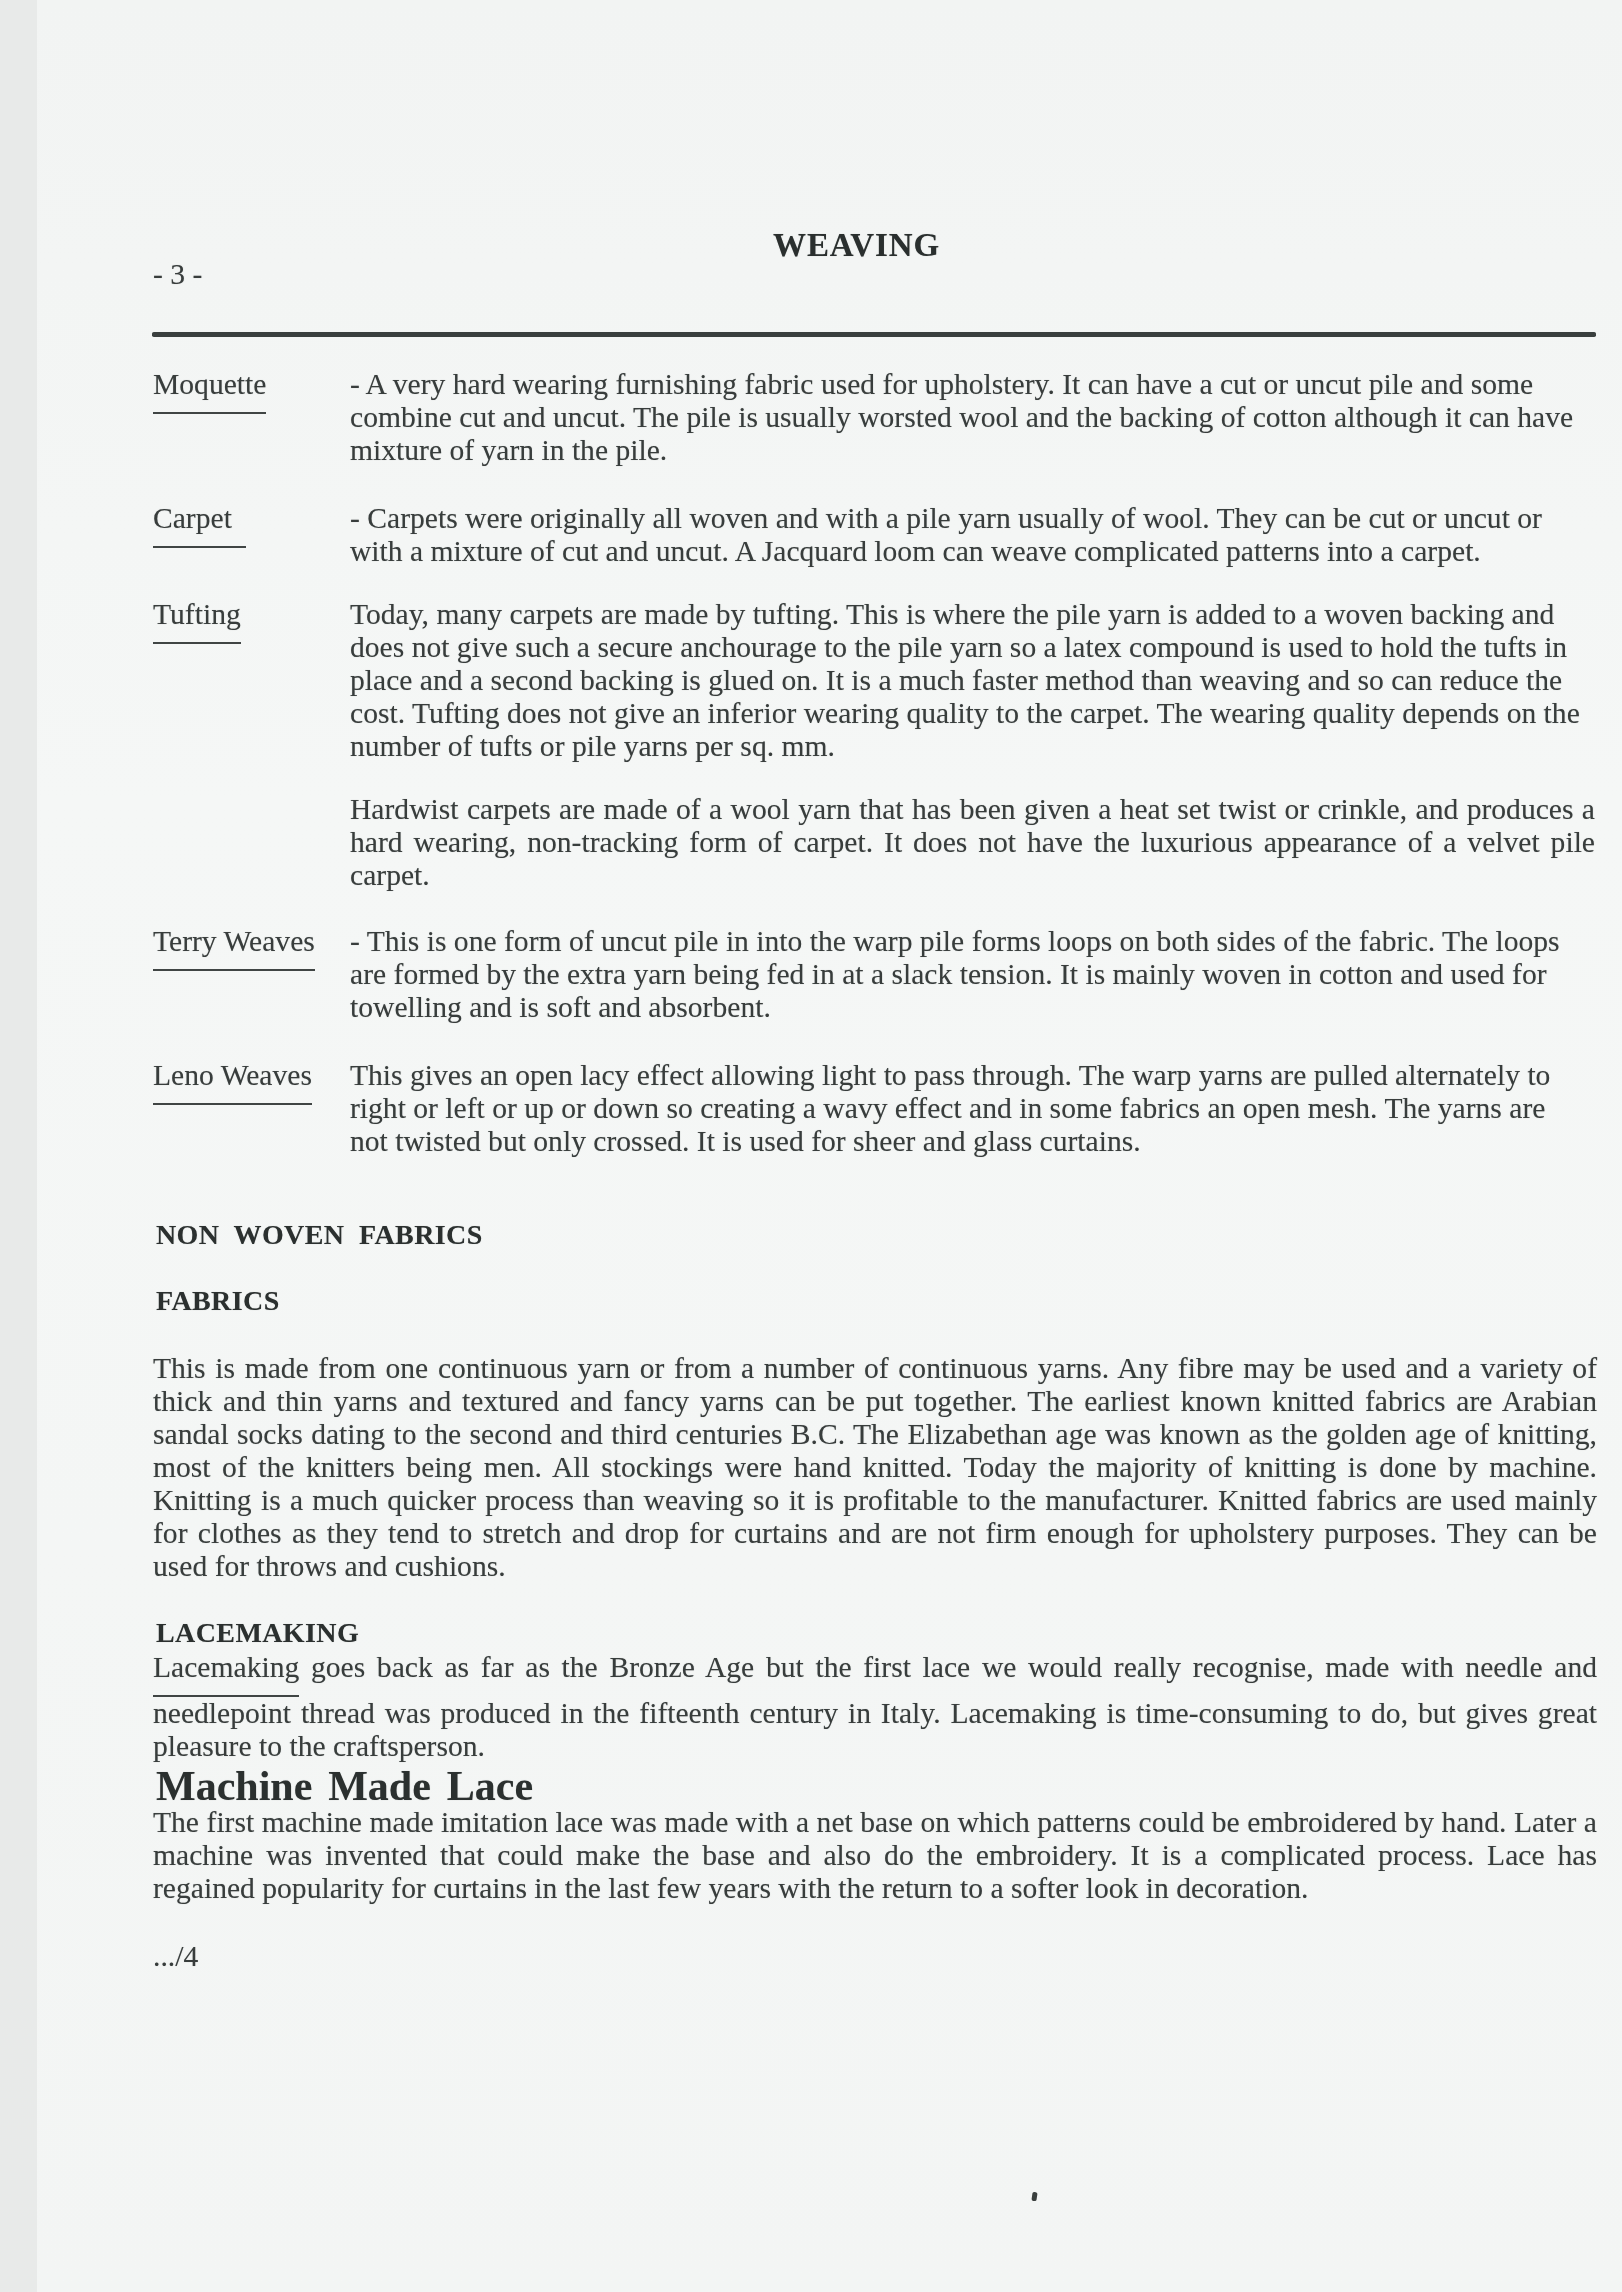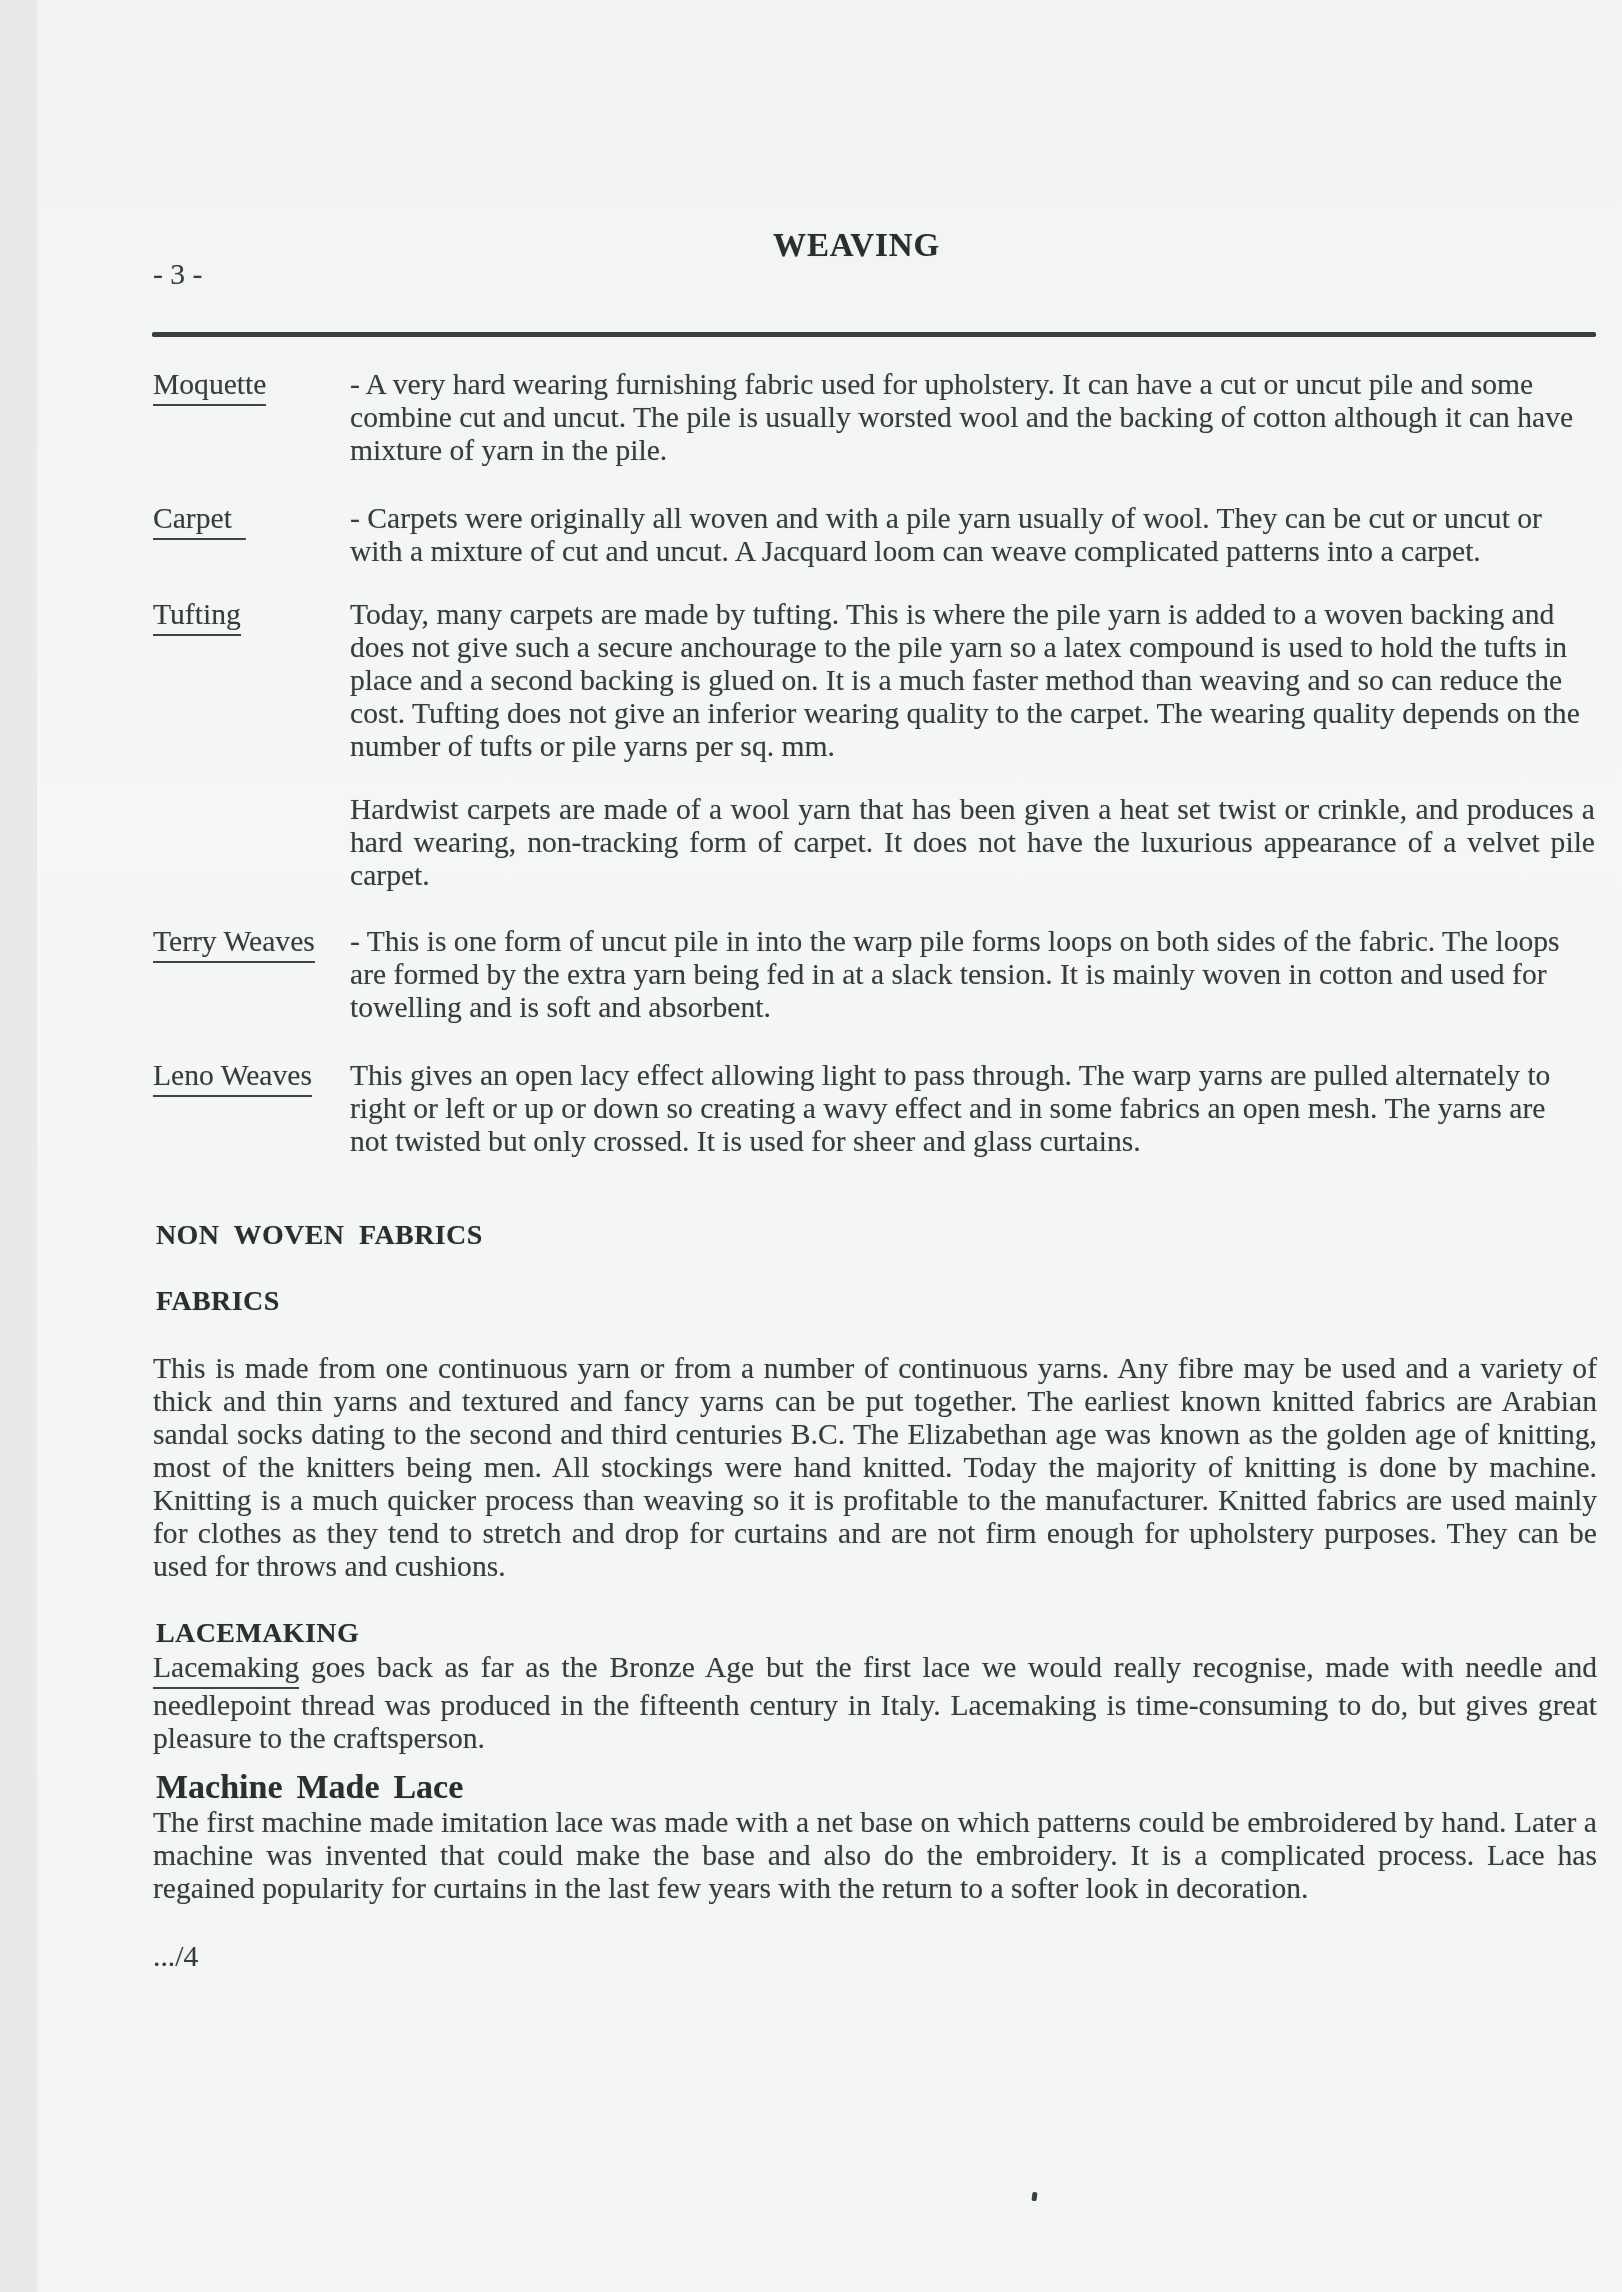--- a/index.html
+++ b/index.html
@@ -51,21 +51,21 @@
     width: 1433px;
     display: grid;
     grid-template-columns: 197px 1236px;
     align-items: start;
   }
   .term { display: block; }
   .u {
     display: inline-block;
     border-bottom: 2.7px solid #40four;
     border-bottom: 2.7px solid #404544;
-    padding-bottom: 6px;
+    padding-bottom: 14px;
     line-height: 27px;
   }
   .padr { padding-right: 14.3px; }
   .desc { display: block; text-align: left; }
   .para {
     position: absolute;
     text-align: justify;
   }
   .para.hard {
     left: 313px;
@@ -81,21 +81,21 @@
     font-size: 28px;
     line-height: 43px;
     font-weight: 700;
     letter-spacing: 0.4px;
     word-spacing: 7.2px;
     color: #2b302f;
   }
   .h2 {
     position: absolute;
     left: 119px;
-    font-size: 34px;
+    font-size: 42px;
     line-height: 39px;
     font-weight: 700;
     word-spacing: 5.4px;
     color: #2b302f;
   }
   .cont {
     position: absolute;
     left: 116px;
     top: 1940px;
   }

